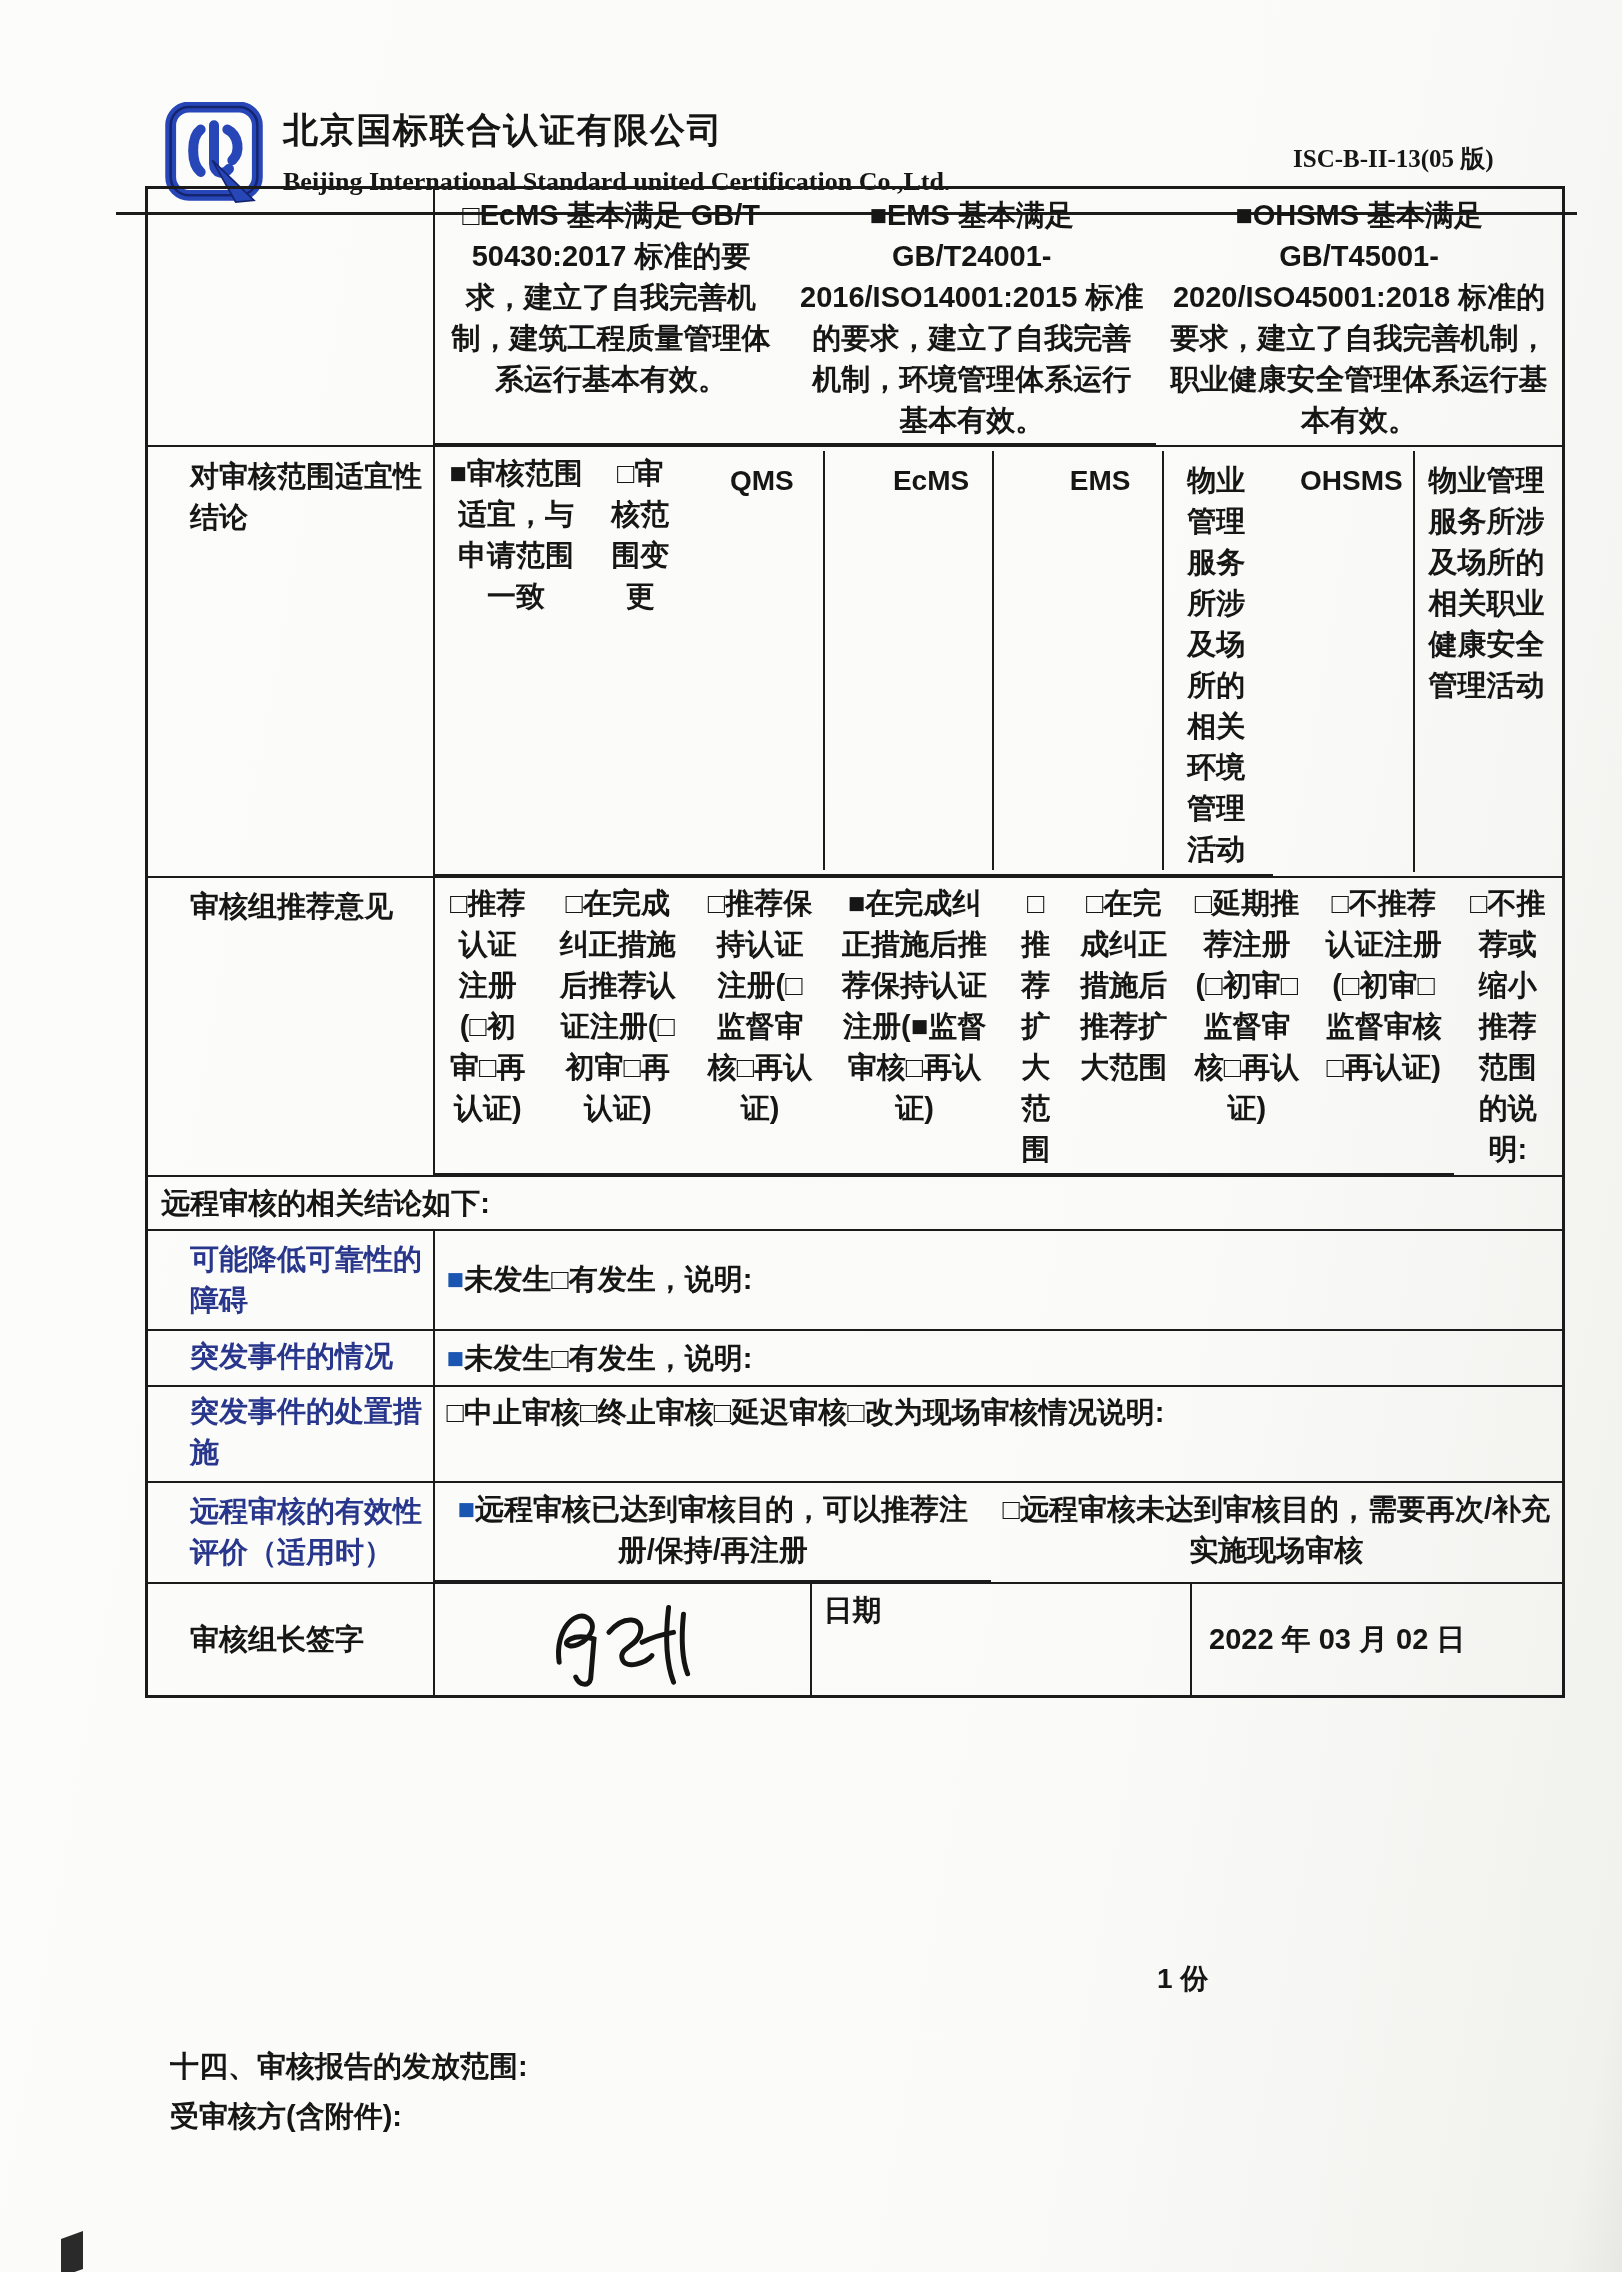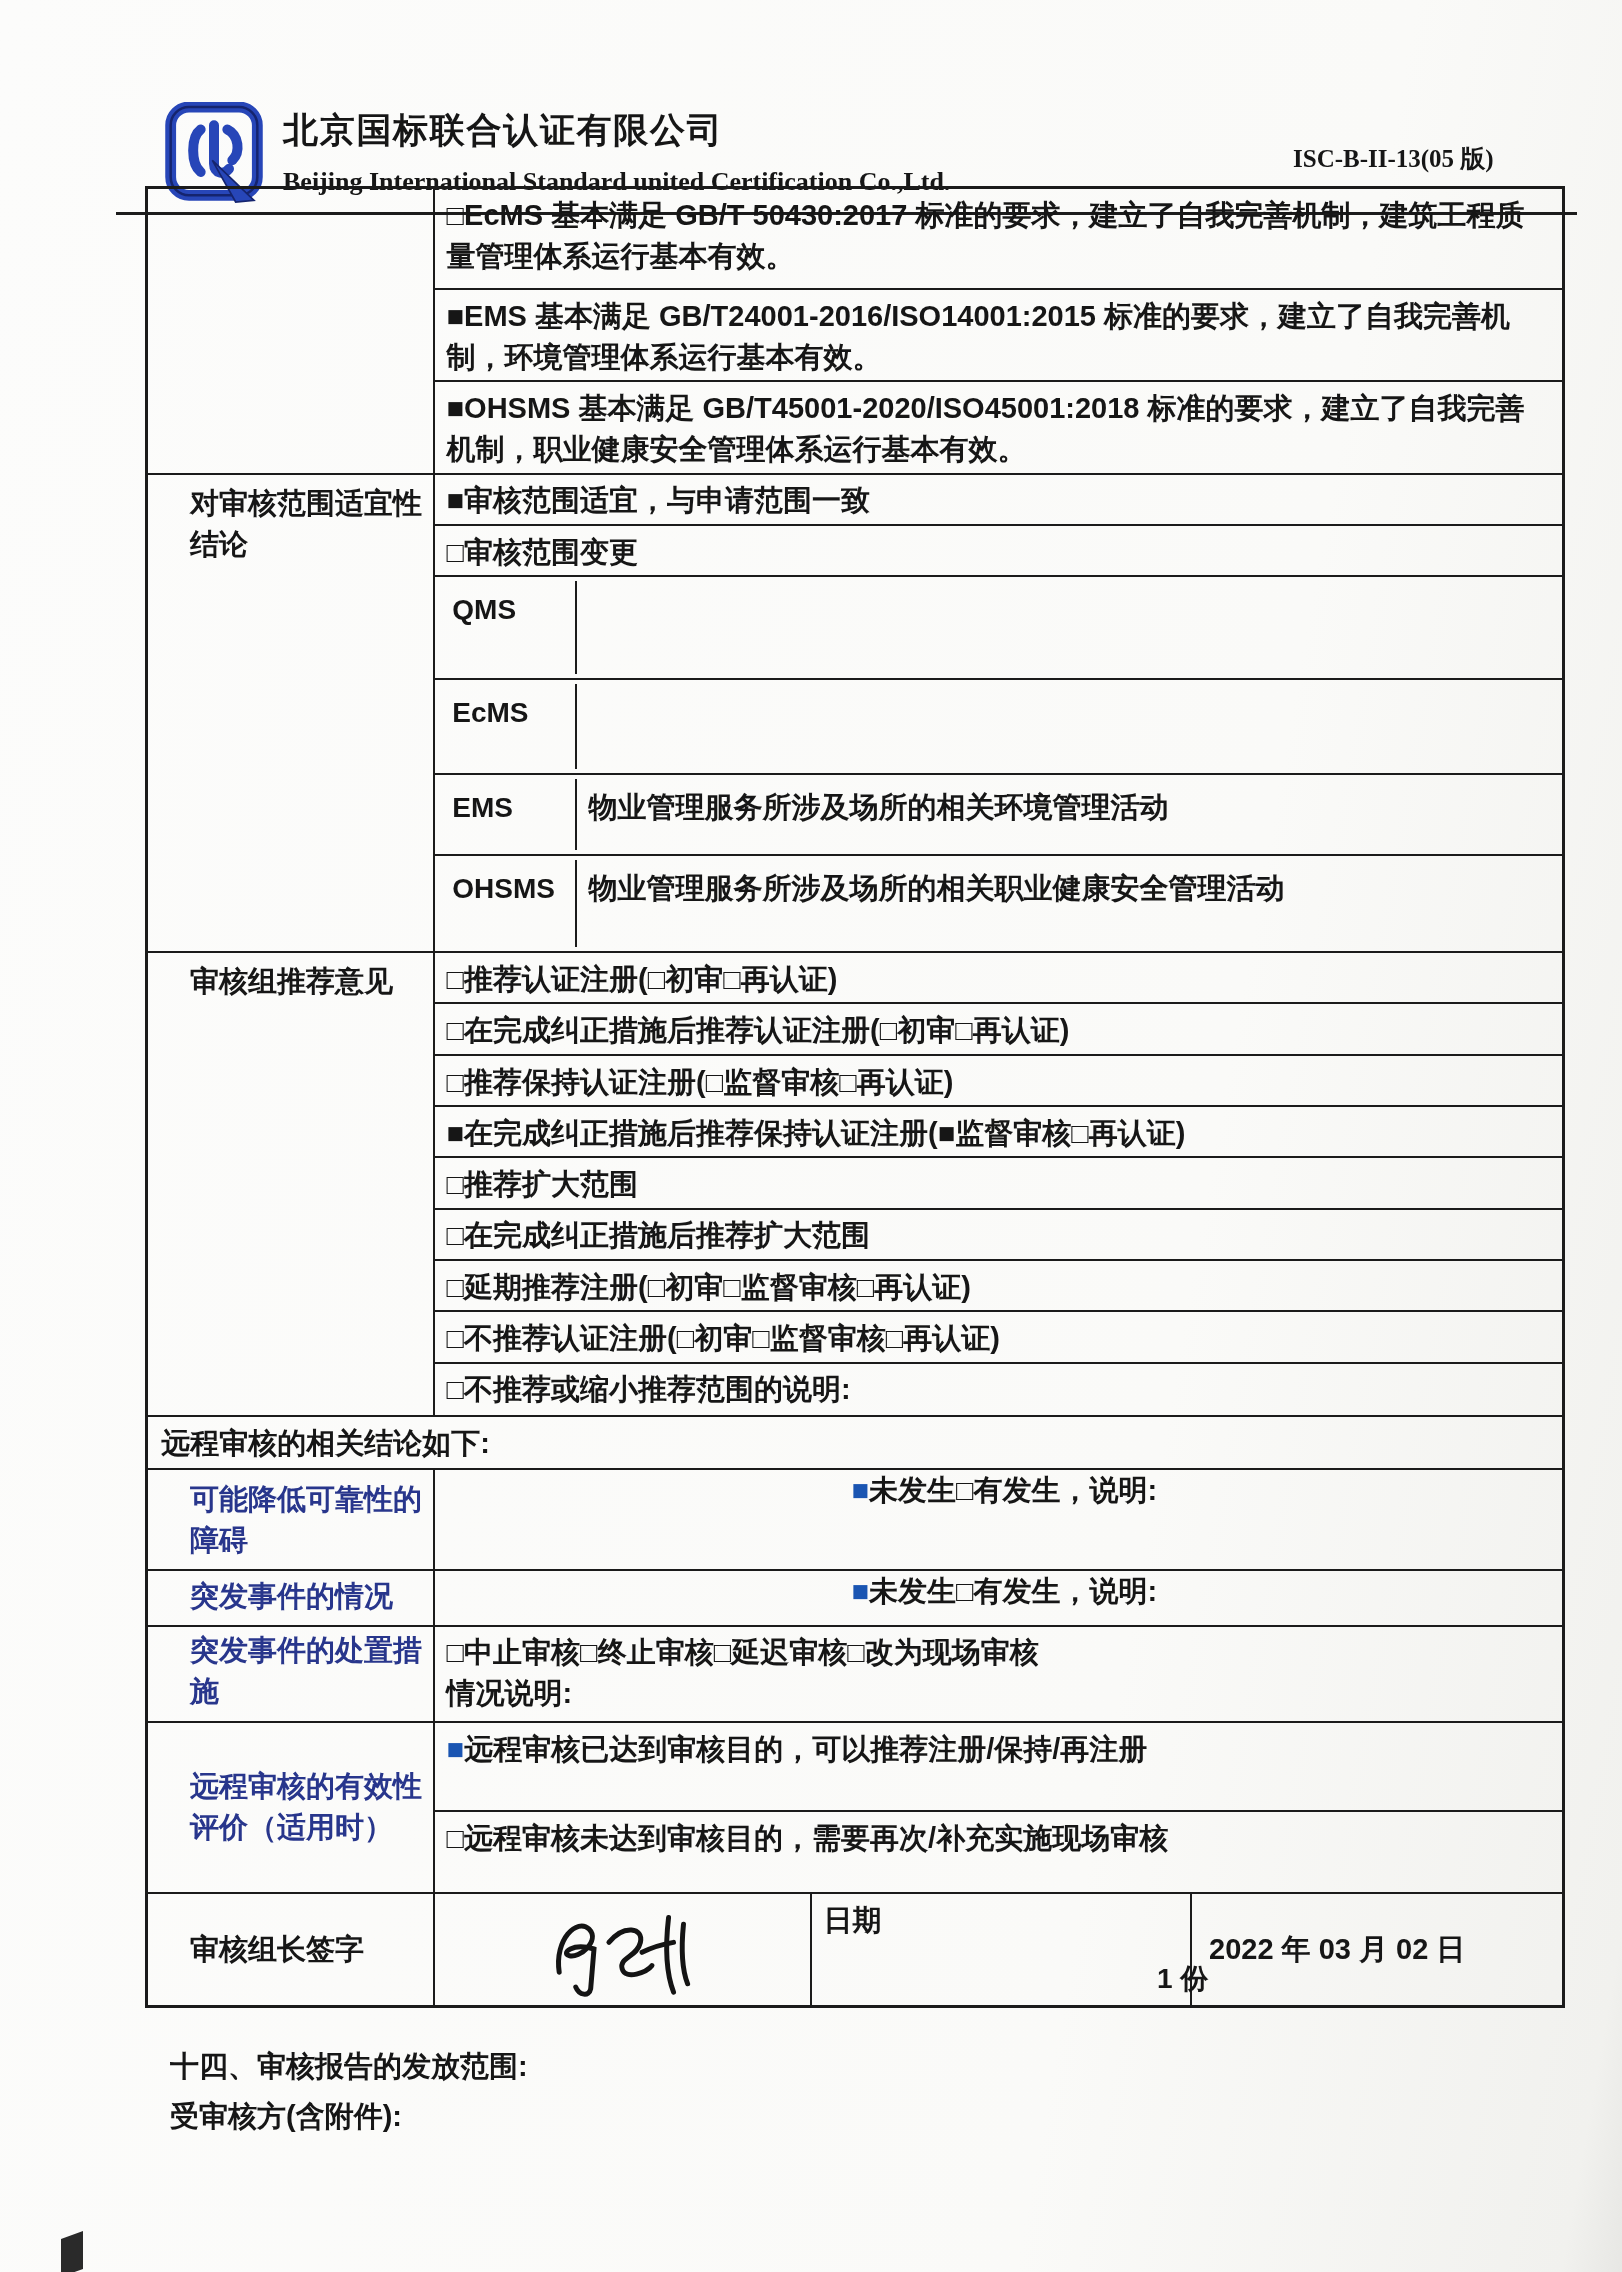--- a/index.html
+++ b/index.html
@@ -21,21 +21,21 @@
 
   
   .tbl {
     position:absolute; top:186px; left:145px; width:1420px;
     border:3.3px solid #1b1b1b;
     font-size:29px; font-weight:600; line-height:41px;
   }
   .block { display:flex; border-bottom:2.5px solid #1b1b1b; }
   .block:last-child { border-bottom:none; }
   .lbl { width:255px; flex:0 0 255px; border-right:2.5px solid #1b1b1b; padding:8.3px 10px;margin-left:32px; }
-  .rcol { flex:1; display:flex; flex-direction:column; }
+  .rcol { flex:1; display:flex; flex-direction:row;text-align:center; }
   .sub { border-bottom:2.5px solid #1b1b1b; padding:5.8px 11.6px 2.5px; }
   .sub:last-child { border-bottom:none; }
   .sys { display:flex; padding:4px; }
   .sysname { width:138px; flex:0 0 138px; border-right:2.5px solid #1b1b1b; padding:8.3px 0 0 13.3px; font-size:28px; font-weight:700; }
   .sysscope { flex:1; padding:8.3px 11.6px 0;border-radius:17px; }
   .fullrow { border-bottom:2.5px solid #1b1b1b; padding:6.6px 13.3px 4.1px; font-weight:700; }
   .navy { color:#28368c; font-weight:700; }
   .bluebox { color:#1a55b2; }
   .vcenter { display:flex; align-items:center; }
   .sig-cell { width:377px; flex:0 0 377px; border-right:2.5px solid #1b1b1b; display:flex; align-items:center; justify-content:center; }

